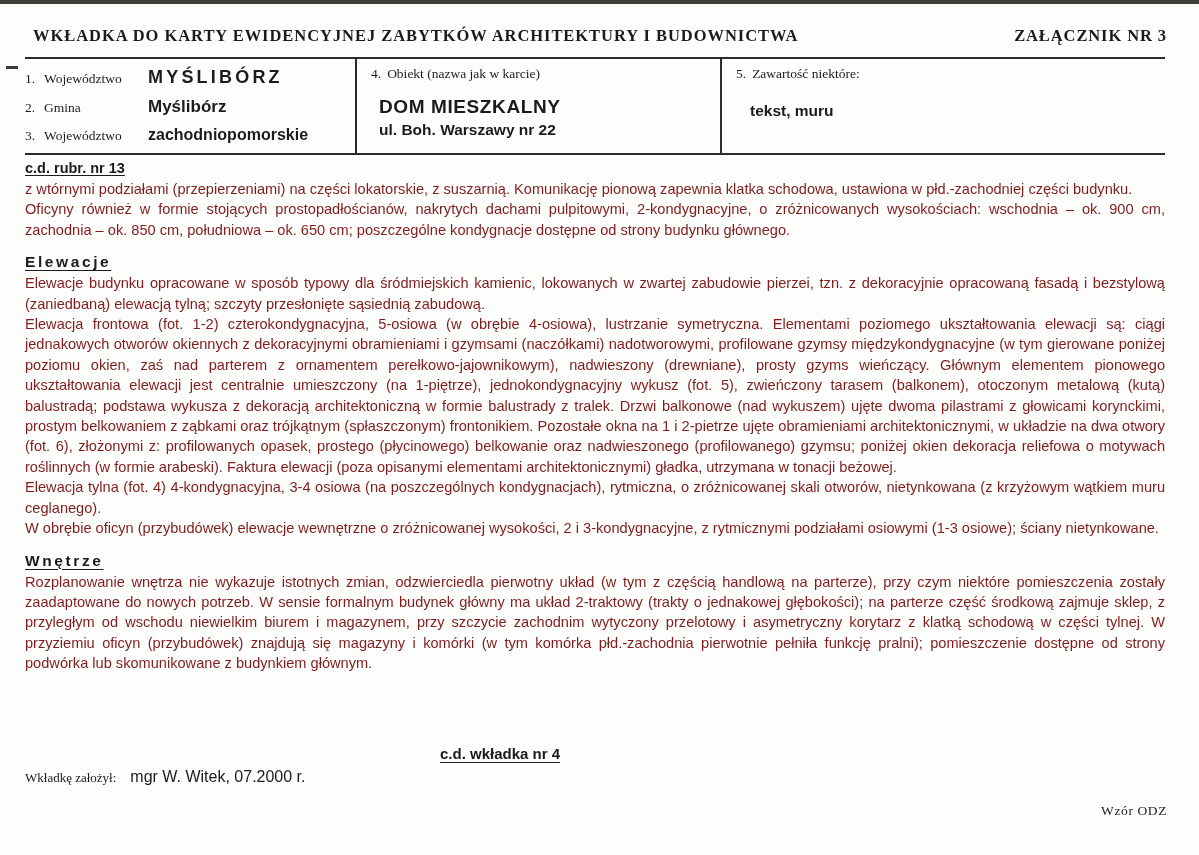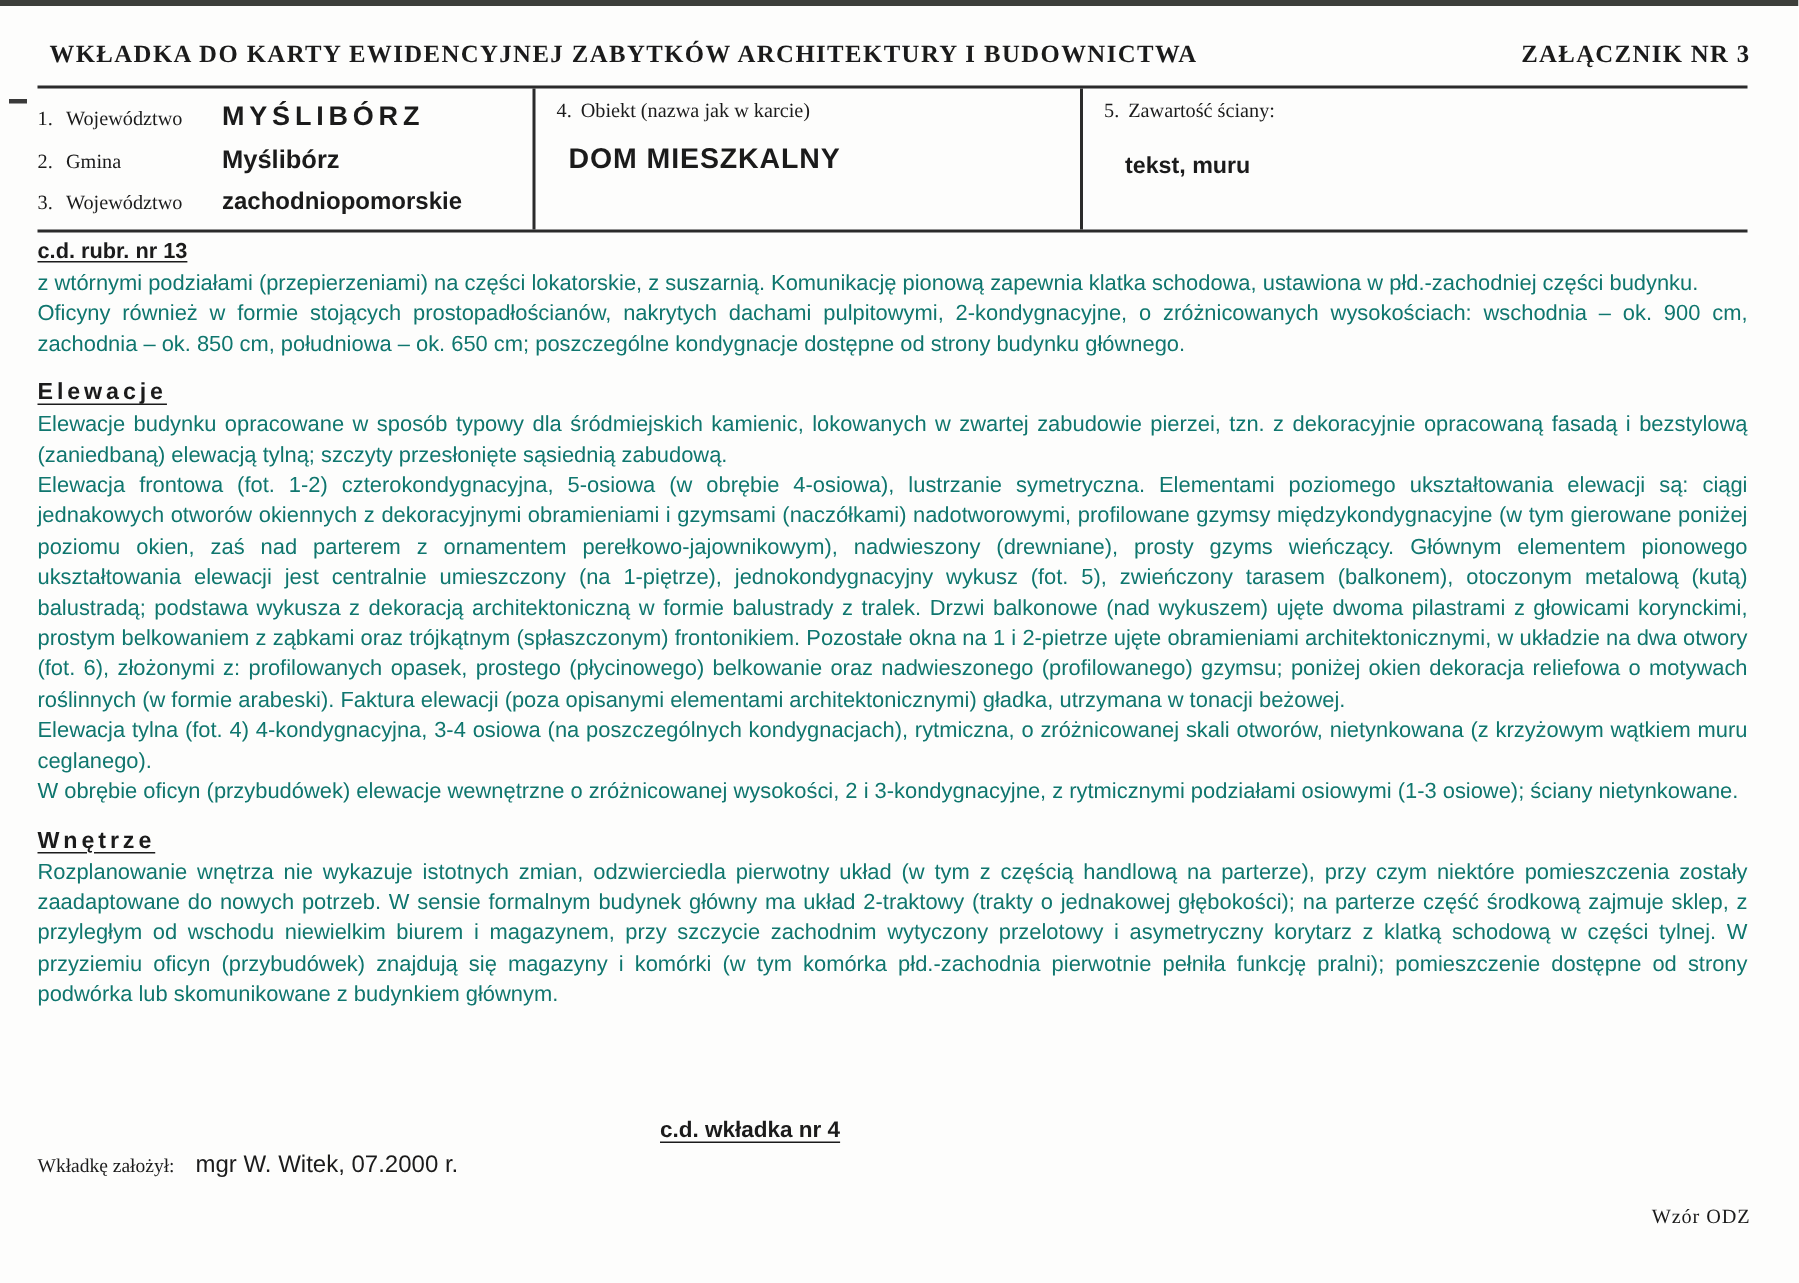--- a/index.html
+++ b/index.html
@@ -183,21 +183,21 @@
   }
   .sec-heading-wrap { display: block; }
 
   p.para {
     margin: 0;
     font-family: "Liberation Sans", sans-serif;
     font-size: 14.6px;
     line-height: 20.4px;
     text-align: justify;
     text-justify: inter-word;
-    color: #0f766e;
+    color: #7f1d1d;
   }
 
   
   .cd-next {
     position: absolute;
     top: 745px;
     left: 440px;
     font-family: "Liberation Sans", sans-serif;
     font-weight: bold;
     font-size: 15px;
@@ -279,25 +279,26 @@
         <span class="f-label lbl-w3">Województwo</span>
         <span class="f-value small">zachodniopomorskie</span>
       </div>
     </div>
 
     <div class="cell cell-2">
       <div class="cell-head">
         <span class="hn">4.</span><span>Obiekt (nazwa jak w karcie)</span>
       </div>
       <div class="obj-name">DOM MIESZKALNY</div>
+      <div class="obj-addr">ul. Boh. Warszawy nr 22</div>
     </div>
 
     <div class="cell cell-3">
       <div class="cell-head">
-        <span class="hn">5.</span><span>Zawartość ściany:</span>
+        <span class="hn">5.</span><span>Zawartość niektóre:</span>
       </div>
       <div class="content-val">tekst, muru</div>
     </div>
 
   </div>
 
   <div class="body">
 
     <div class="sub-label">c.d. rubr. nr 13</div>
 

